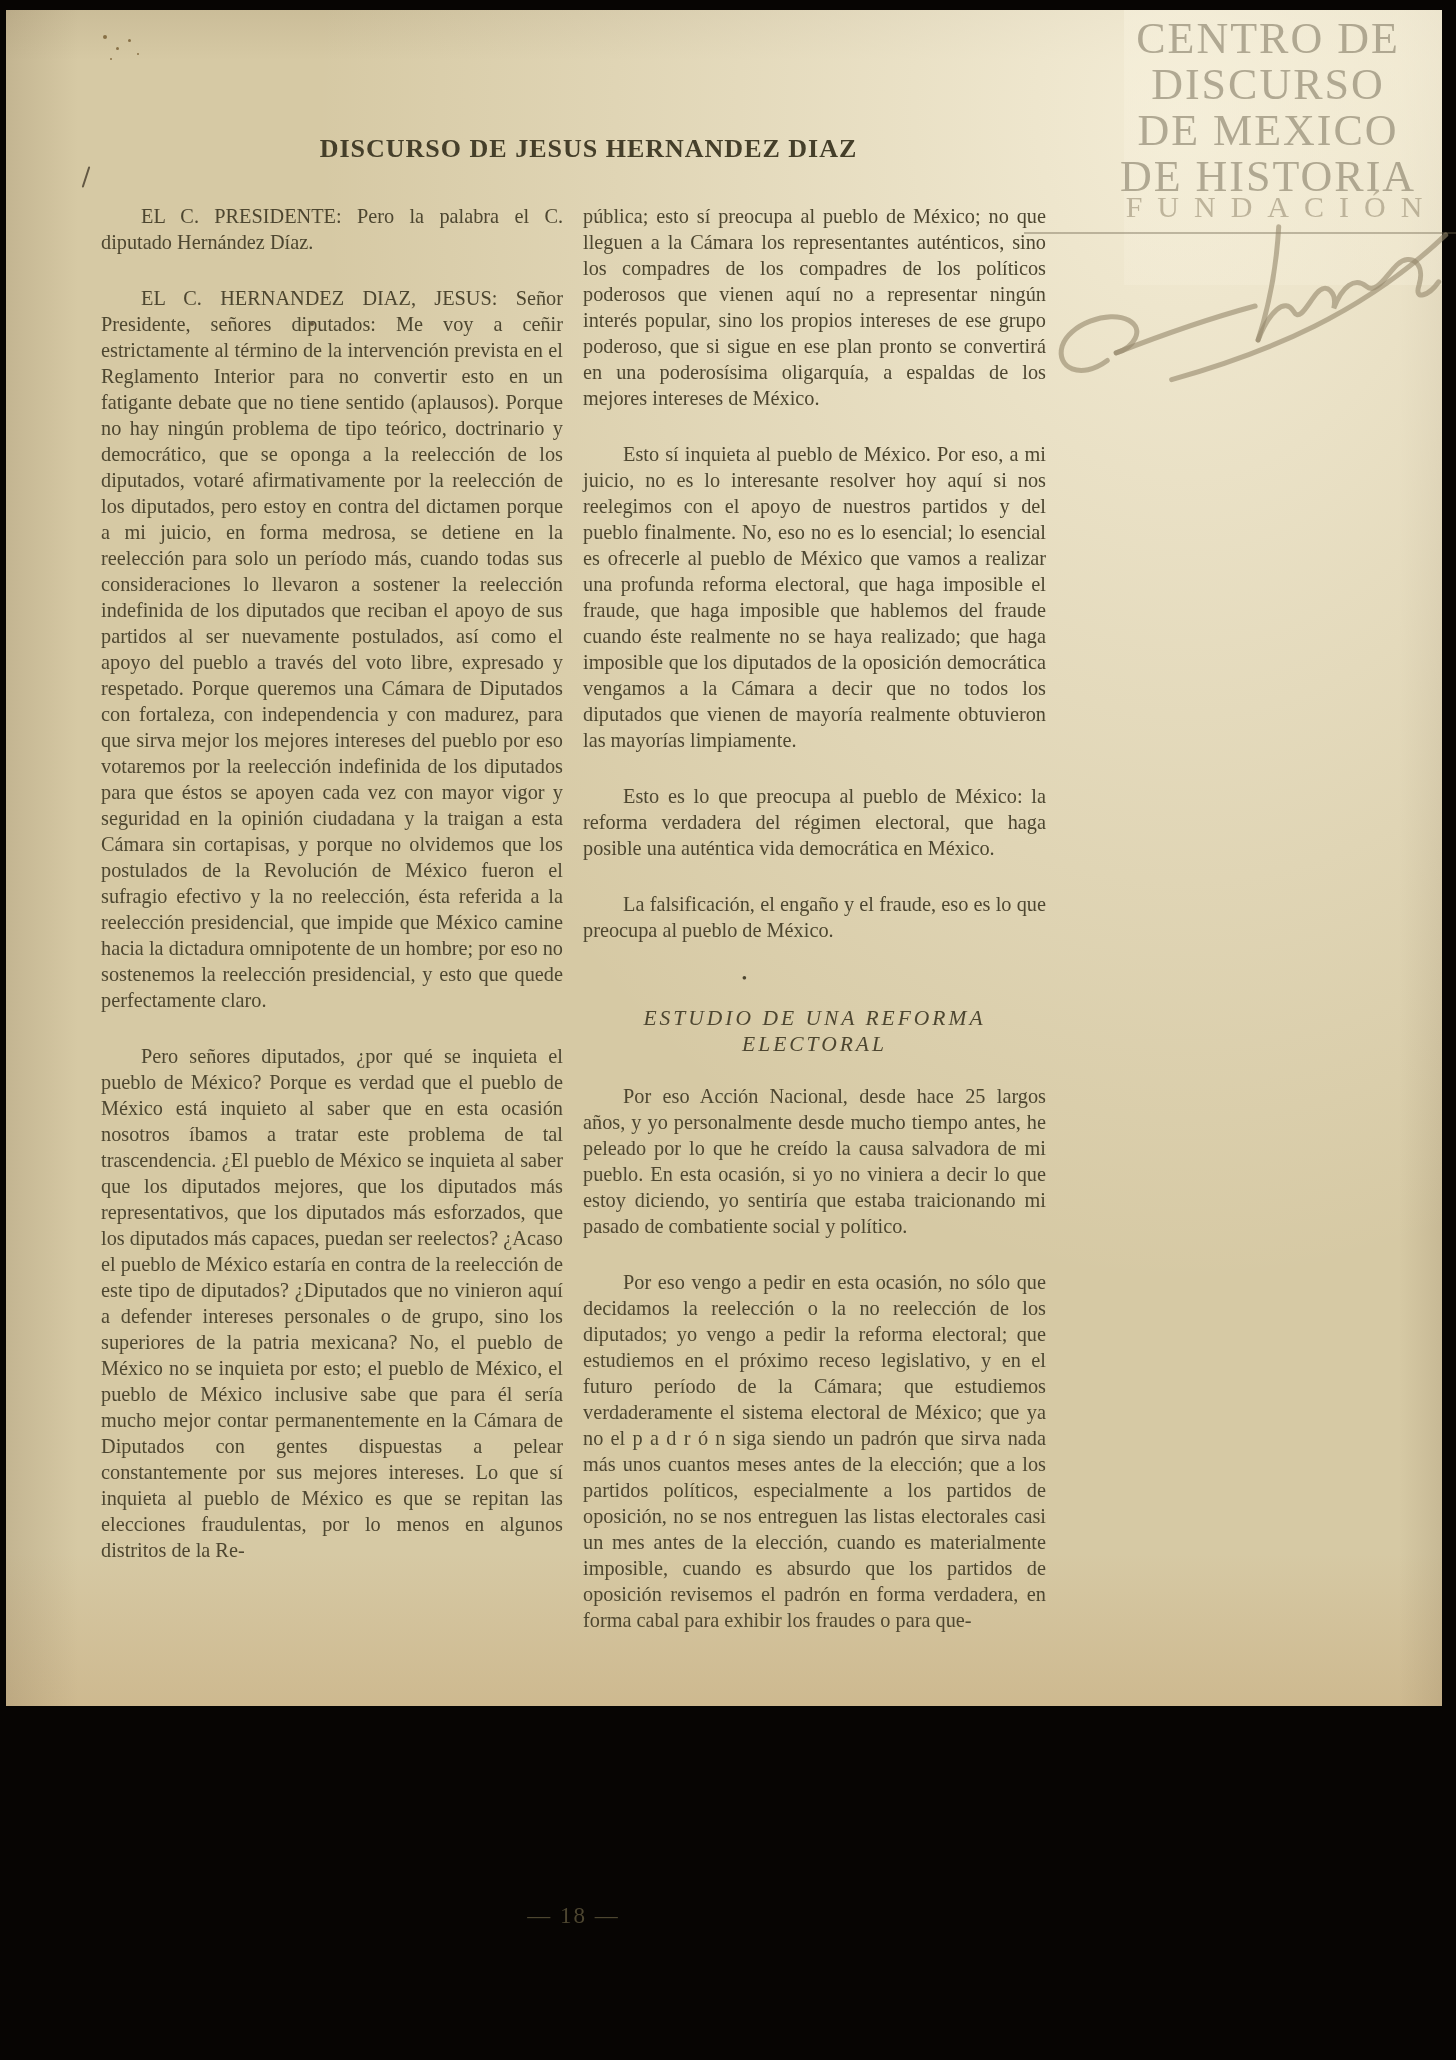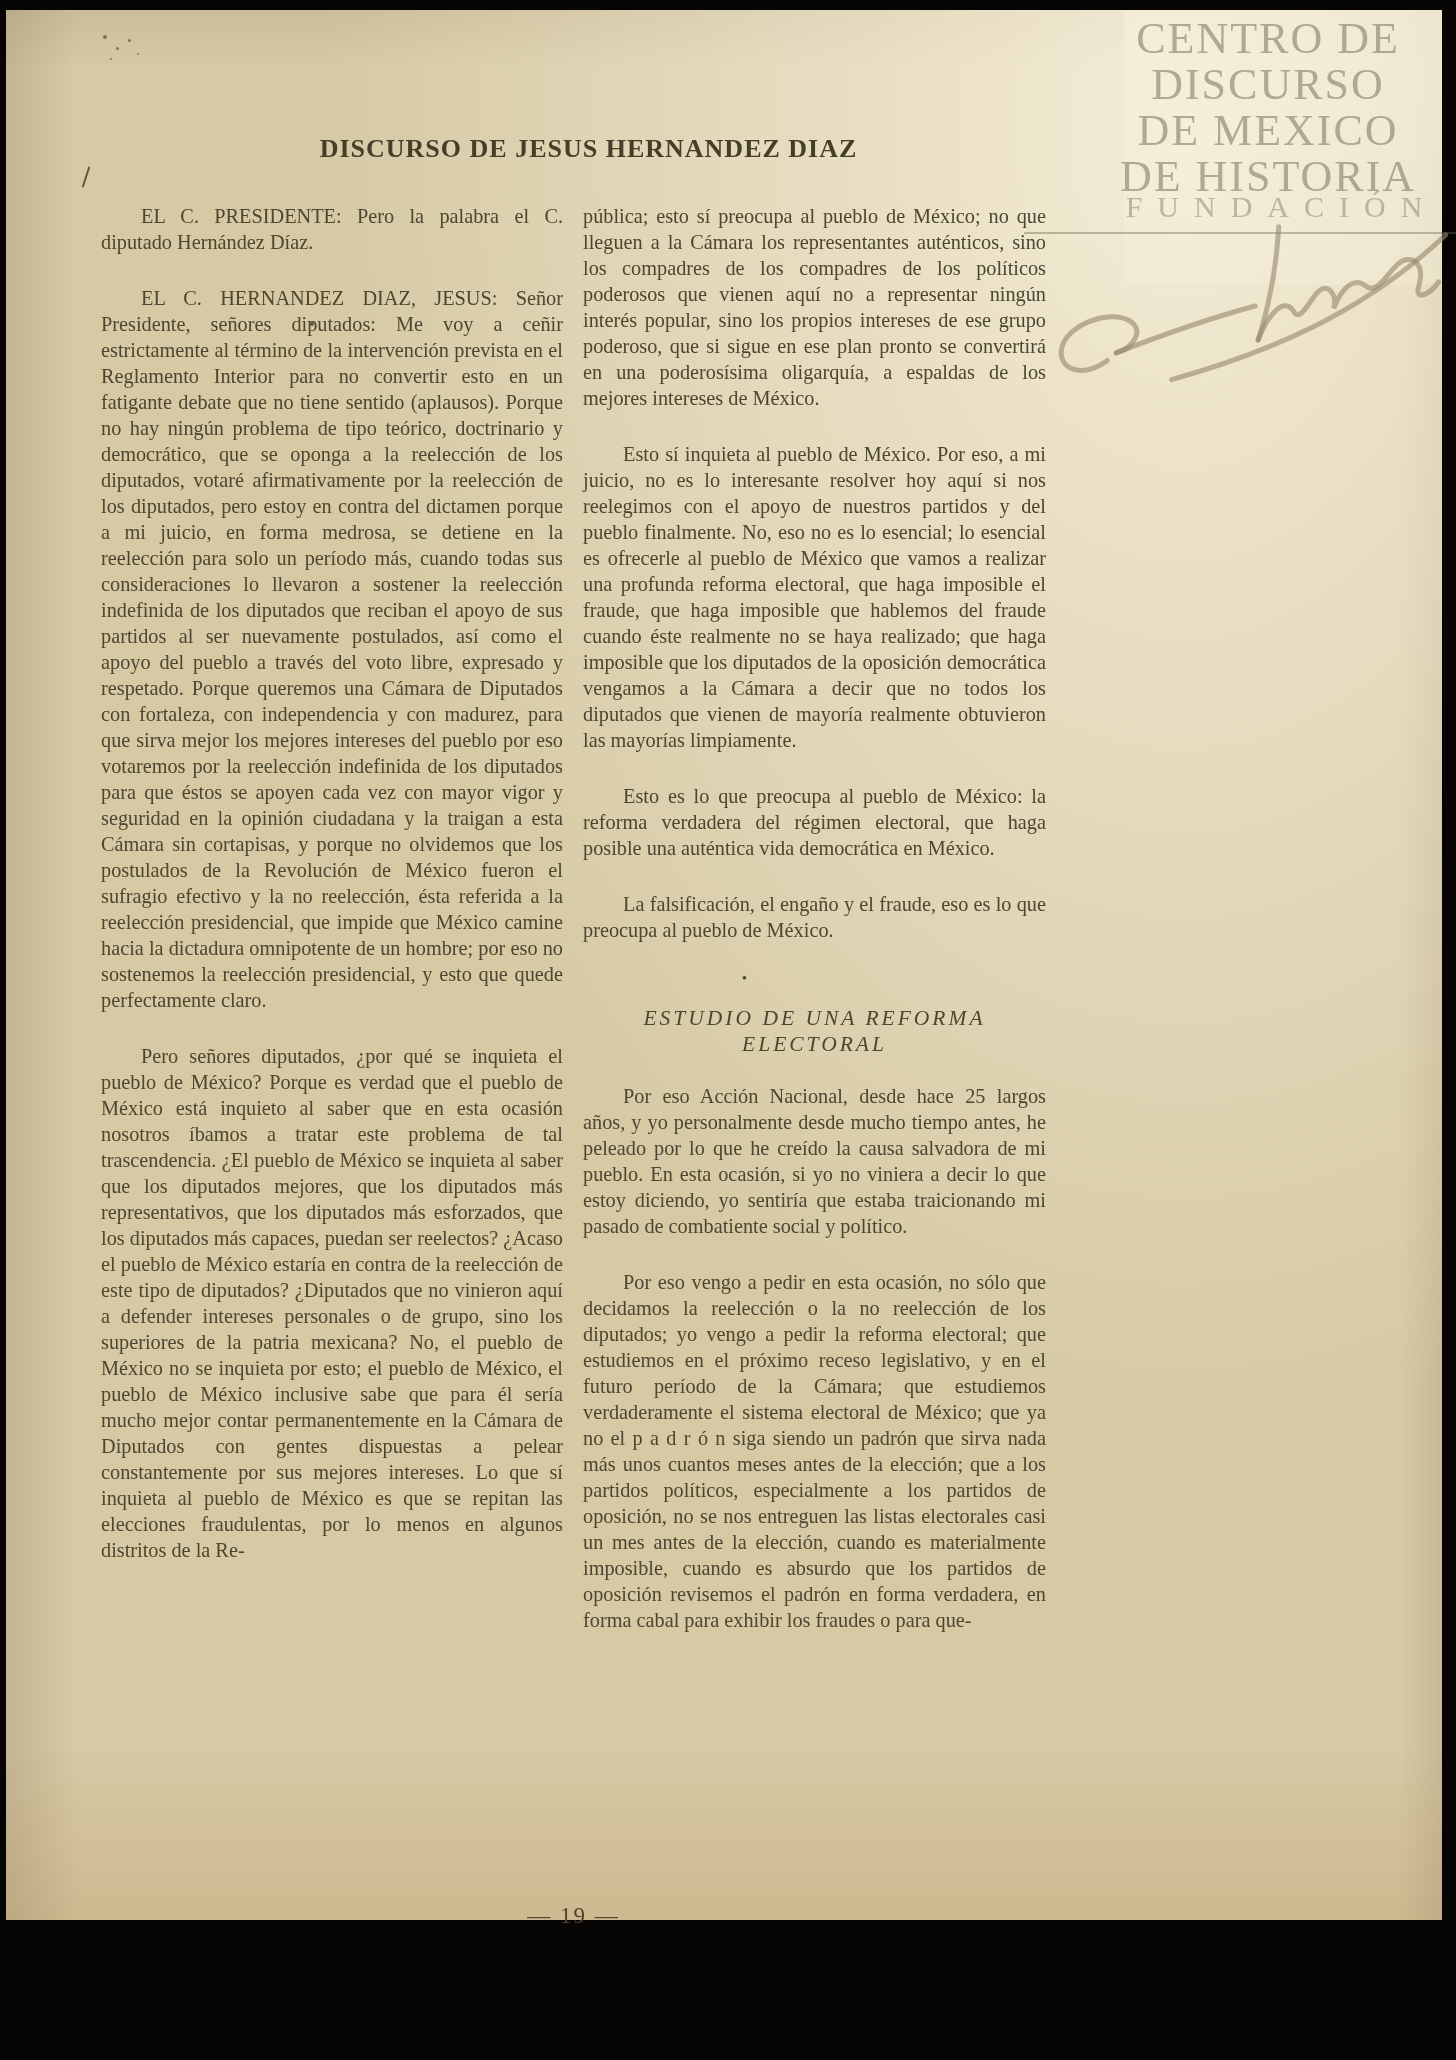--- a/index.html
+++ b/index.html
@@ -2,21 +2,21 @@
 <html><head>
 <meta charset="utf-8">
 <style>
   html,body{margin:0;padding:0;}
   body{
     width:1456px;height:2060px;position:relative;overflow:hidden;
     background:#070503;
     font-family:"Liberation Serif","DejaVu Serif",serif;
   }
   .paper{
-    position:absolute;left:6px;top:10px;width:1436px;height:1910px;
+    position:absolute;left:6px;top:10px;width:1436px;height:1696px;
     background-color:#d6c9a4;
     background-image:
       radial-gradient(ellipse at 82% 6%, rgba(248,242,222,0.85) 0%, rgba(248,242,222,0) 52%),
       linear-gradient(90deg, rgba(120,100,70,0.20), rgba(120,100,70,0) 5%),
       linear-gradient(270deg, rgba(120,100,70,0.16), rgba(120,100,70,0) 3%),
       linear-gradient(0deg, rgba(186,148,96,0.30), rgba(186,148,96,0) 9%),
       linear-gradient(180deg, rgba(120,100,70,0.12), rgba(120,100,70,0) 3%);
   }
   .wm-patch{
     position:absolute;left:1118px;top:0;width:318px;height:275px;
@@ -115,15 +115,15 @@
       <p class="blk continuation">pública; esto sí preocupa al pueblo de México; no que lleguen a la Cámara los representantes auténticos, sino los compadres de los compadres de los políticos poderosos que vienen aquí no a representar ningún interés popular, sino los propios intereses de ese grupo poderoso, que si sigue en ese plan pronto se convertirá en una poderosísima oligarquía, a espaldas de los mejores intereses de México.</p>
       <p class="blk paragraph">Esto sí inquieta al pueblo de México. Por eso, a mi juicio, no es lo interesante resolver hoy aquí si nos reelegimos con el apoyo de nuestros partidos y del pueblo finalmente. No, eso no es lo esencial; lo esencial es ofrecerle al pueblo de México que vamos a realizar una profunda reforma electoral, que haga imposible el fraude, que haga imposible que hablemos del fraude cuando éste realmente no se haya realizado; que haga imposible que los diputados de la oposición democrática vengamos a la Cámara a decir que no todos los diputados que vienen de mayoría realmente obtuvieron las mayorías limpiamente.</p>
       <p class="blk paragraph">Esto es lo que preocupa al pueblo de México: la reforma verdadera del régimen electoral, que haga posible una auténtica vida democrática en México.</p>
       <p class="blk paragraph">La falsificación, el engaño y el fraude, eso es lo que preocupa al pueblo de México.</p>
       <p class="blk dot">•</p>
       <h3 class="blk heading">ESTUDIO DE UNA REFORMA ELECTORAL</h3>
       <p class="blk paragraph">Por eso Acción Nacional, desde hace 25 largos años, y yo personalmente desde mucho tiempo antes, he peleado por lo que he creído la causa salvadora de mi pueblo. En esta ocasión, si yo no viniera a decir lo que estoy diciendo, yo sentiría que estaba traicionando mi pasado de combatiente social y político.</p>
       <p class="blk paragraph">Por eso vengo a pedir en esta ocasión, no sólo que decidamos la reelección o la no reelección de los diputados; yo vengo a pedir la reforma electoral; que estudiemos en el próximo receso legislativo, y en el futuro período de la Cámara; que estudiemos verdaderamente el sistema electoral de México; que ya no el p a d r ó n siga siendo un padrón que sirva nada más unos cuantos meses antes de la elección; que a los partidos políticos, especialmente a los partidos de oposición, no se nos entreguen las listas electorales casi un mes antes de la elección, cuando es materialmente imposible, cuando es absurdo que los partidos de oposición revisemos el padrón en forma verdadera, en forma cabal para exhibir los fraudes o para que-</p>
     </div>
 
-  <div class="pageno">— 19 —</div>
+  <div class="pageno">— 18 —</div>
 
 </div>
 
 </body></html>

